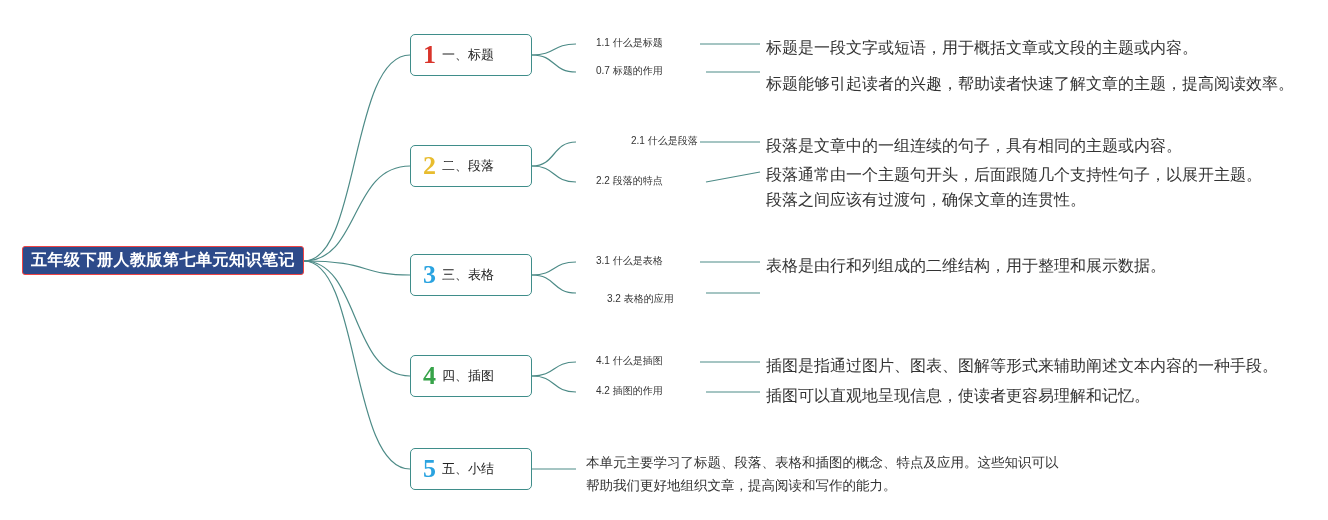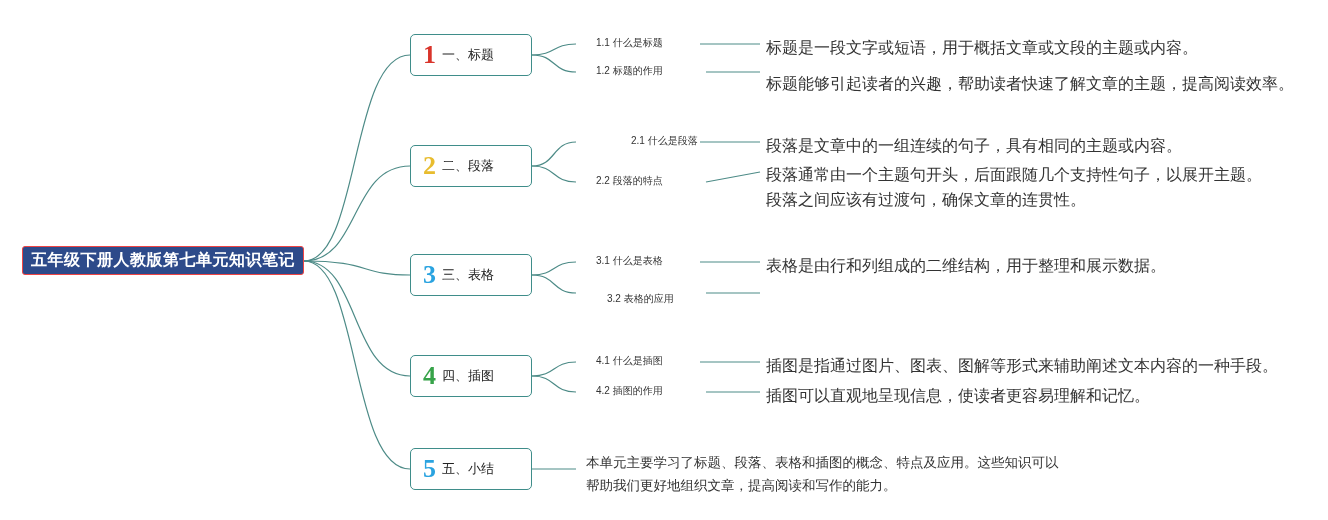--- a/index.html
+++ b/index.html
@@ -136,21 +136,21 @@
     </g>
   </svg>
 
   <div class="root-node">五年级下册人教版第七单元知识笔记</div>
 
   <div class="branch-node" style="left:410px; top:34px;">
     <span class="branch-num" style="color:#d9342b;">1</span>
     <span class="branch-label">一、标题</span>
   </div>
   <div class="sub-node" style="left:596px; top:36px;">1.1 什么是标题</div>
-  <div class="sub-node" style="left:596px; top:64px;">1.2 标题的作用</div>
+  <div class="sub-node" style="left:596px; top:64px;">0.7 标题的作用</div>
   <div class="leaf-node narrow" style="left:766px; top:36px;">标题是一段文字或短语，用于概括文章或文段的主题或内容。</div>
   <div class="leaf-node narrow" style="left:766px; top:72px;">标题能够引起读者的兴趣，帮助读者快速了解文章的主题，提高阅读效率。</div>
 
   <div class="branch-node" style="left:410px; top:145px;">
     <span class="branch-num" style="color:#e8bc2e;">2</span>
     <span class="branch-label">二、段落</span>
   </div>
   <div class="sub-node" style="left:596px; top:134px;margin-left:35px;">2.1 什么是段落</div>
   <div class="sub-node" style="left:596px; top:174px;">2.2 段落的特点</div>
   <div class="leaf-node narrow" style="left:766px; top:134px;">段落是文章中的一组连续的句子，具有相同的主题或内容。</div>

